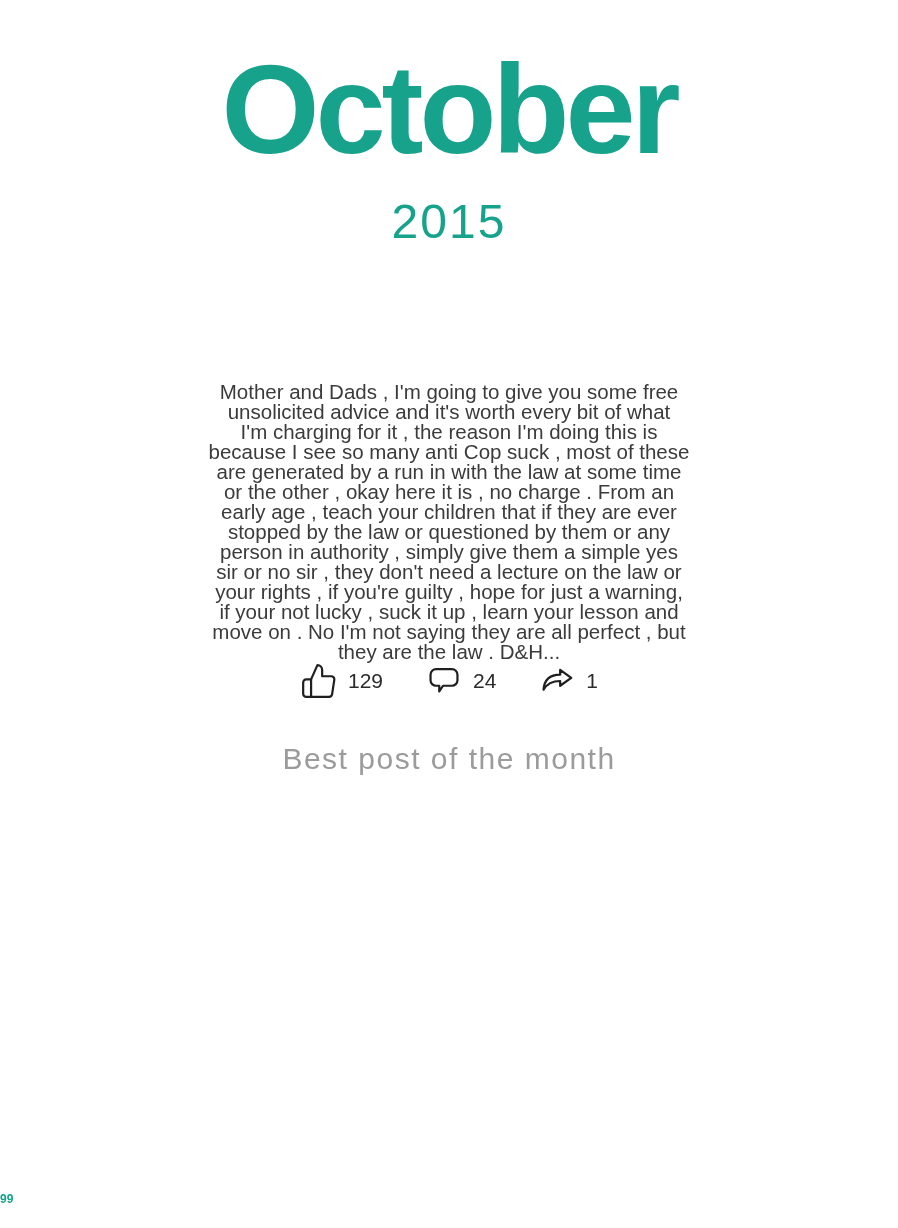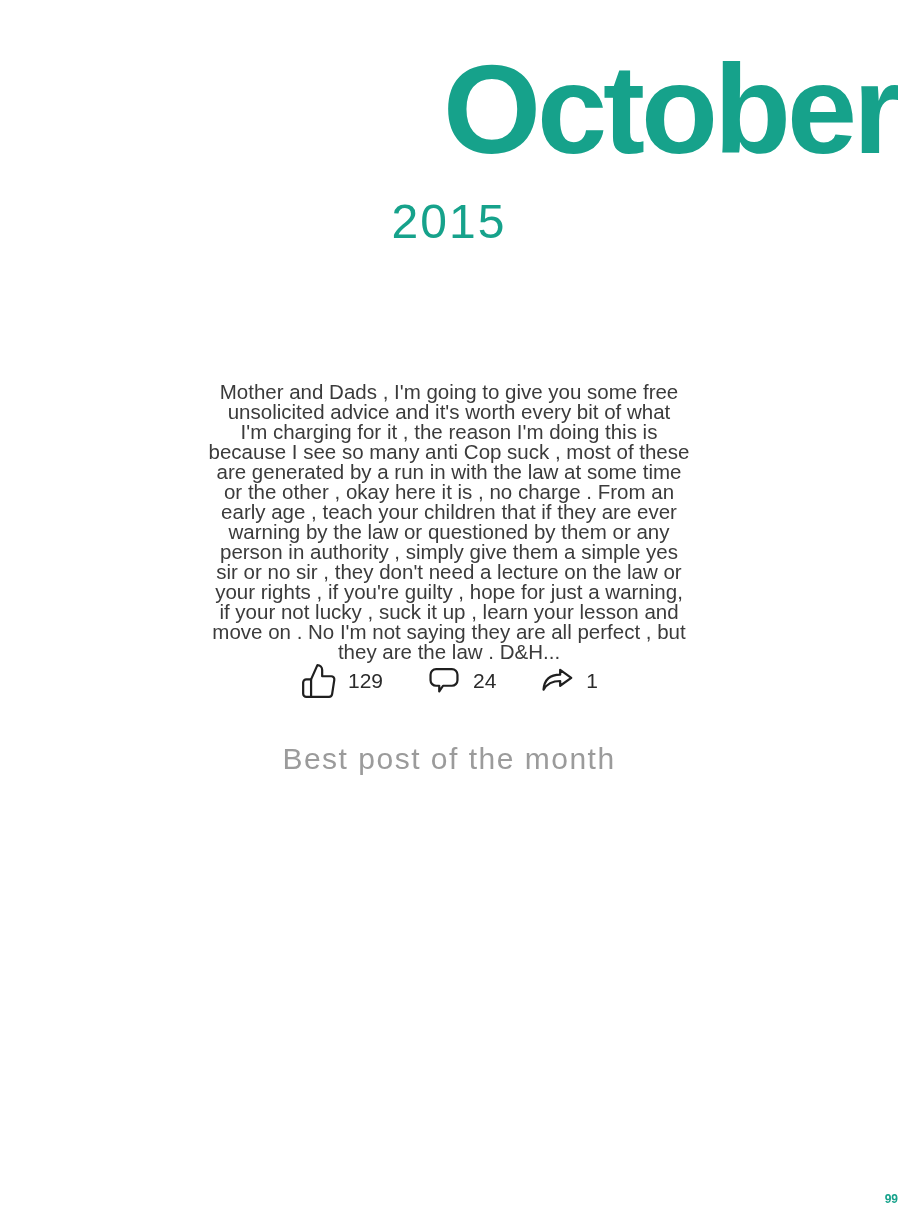--- a/index.html
+++ b/index.html
@@ -14,21 +14,21 @@
   .page {
     position: relative;
     width: 898px;
     height: 1228px;
     margin: 0 auto;
     background: #ffffff;
     overflow: hidden;
   }
   .month-title {
     padding-top: 50px;
-    text-align: right;
+    text-align: center;
     font-family: "Liberation Sans", sans-serif;
     font-weight: bold;
     font-size: 126px;
     line-height: 0.95;
     letter-spacing: -4px;
     color: var(--accent);
   }
   .year-subtitle {
     margin-top: 28px;
     text-align: center;
@@ -68,21 +68,21 @@
     text-align: center;
     font-size: 30px;
     letter-spacing: 1.5px;
     color: var(--caption-gray);
   }
   .page-number {
     position: absolute;
     bottom: 22px;
     left: 0;
     width: 100%;
-    text-align: right;
+    text-align: left;
     font-size: 12px;
     font-weight: bold;
     color: var(--accent);
   }
 </style>
 </head>
 <body>
 
 <div class="page">
 
@@ -91,21 +91,21 @@
   <div class="year-subtitle">2015</div>
 
   <div class="post-text">
     <span class="line">Mother and Dads , I'm going to give you some free</span>
     <span class="line">unsolicited advice and it's worth every bit of what</span>
     <span class="line">I'm charging for it , the reason I'm doing this is</span>
     <span class="line">because I see so many anti Cop suck , most of these</span>
     <span class="line">are generated by a run in with the law at some time</span>
     <span class="line">or the other , okay here it is , no charge . From an</span>
     <span class="line">early age , teach your children that if they are ever</span>
-    <span class="line">warning by the law or questioned by them or any</span>
+    <span class="line">stopped by the law or questioned by them or any</span>
     <span class="line">person in authority , simply give them a simple yes</span>
     <span class="line">sir or no sir , they don't need a lecture on the law or</span>
     <span class="line">your rights , if you're guilty , hope for just a warning,</span>
     <span class="line">if your not lucky , suck it up , learn your lesson and</span>
     <span class="line">move on . No I'm not saying they are all perfect , but</span>
     <span class="line">they are the law . D&amp;H...</span>
   </div>
 
   <div class="stats-row">
 

